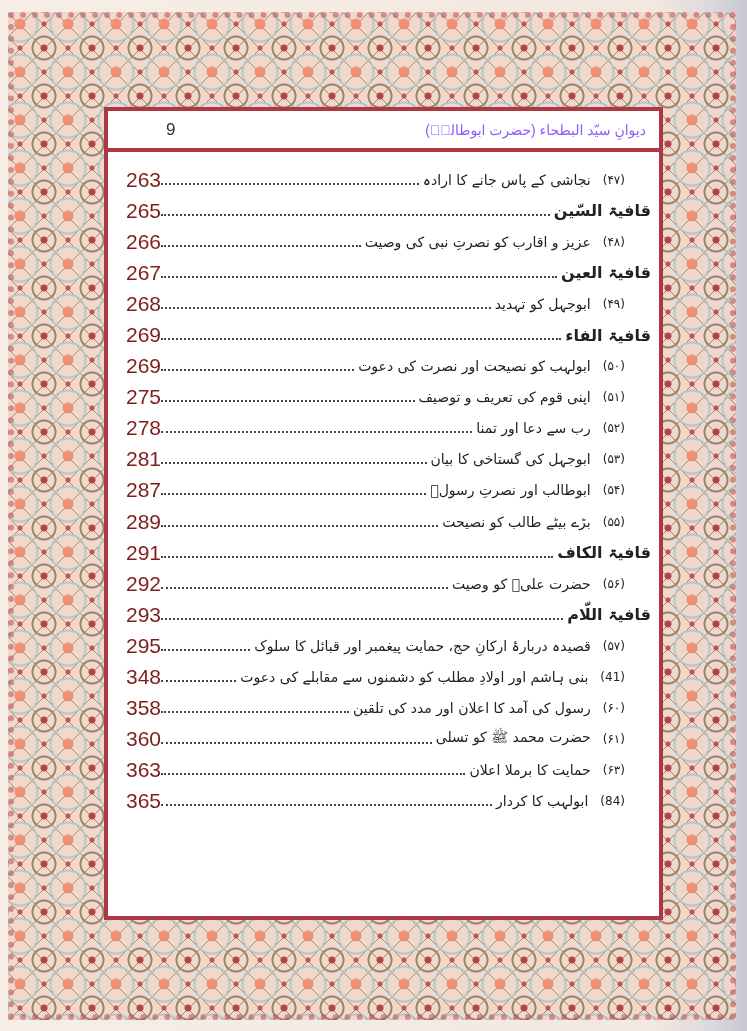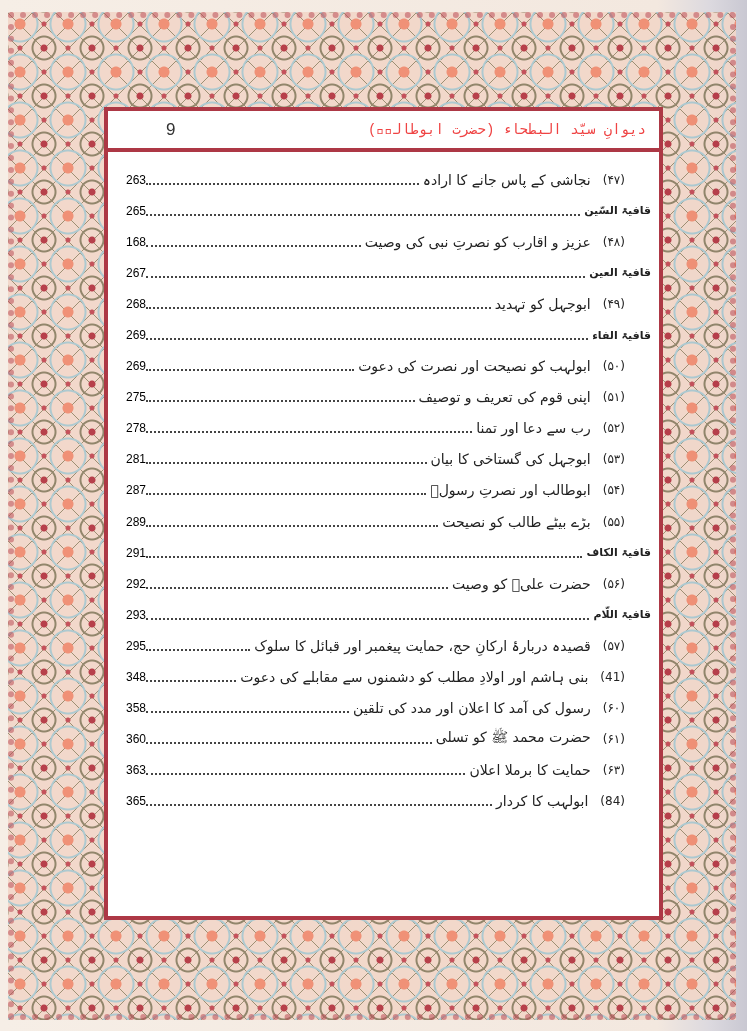--- a/index.html
+++ b/index.html
@@ -46,52 +46,52 @@
     border-bottom: 4px solid #ad3845;
     display: flex; align-items: center; justify-content: space-between;
     padding: 0 13px 0 58px;
     direction: ltr;
   }
   .page-num {
     font-family: "Liberation Sans", sans-serif;
     font-size: 17px; color: #333;
   }
   .book-title {
-    font-family: Liberation Mono, monospace;
-    font-size: 14px; color: #ef4444;
+    font-family: Liberation Sans, sans-serif;
+    font-size: 14px; color: #8b5cf6;
     direction: rtl;
   }
   .toc {
     padding: 12px 8px 0 18px;
   }
   .row {
     height: 31.1px;
     display: flex; align-items: center;
     direction: ltr;
   }
   .pg {
     font-family: "Liberation Sans", sans-serif;
-    font-size: 12px; color: #000000;
+    font-size: 21px; color: #7f1d1d;
     flex: 0 0 auto;
   }
   .dots {
     flex: 1 1 auto;
     border-bottom: 2px dotted #444;
     height: 1px;
     margin: 8px 4px 0 0;
     align-self: center;
   }
   .entry {
     flex: 0 0 auto;
     direction: rtl;
     display: flex; align-items: center; gap: 12px;
     color: #222;
   }
   .row.item .entry { padding-right: 26px; font-size: 14px; }
-  .row.heading .entry { padding-right: 0; font-size: 11px; font-weight: bold; }
+  .row.heading .entry { padding-right: 0; font-size: 16px; font-weight: bold; }
   .num { font-size: 12px; }
 </style>
 </head>
 <body>
 
 <div class="ornament"></div>
 
 <div class="frame">
   <div class="header">
     <span class="page-num">9</span>
@@ -108,21 +108,21 @@
         </span>
       </div>
       <div class="row heading">
         <span class="pg">265</span>
         <span class="dots"></span>
         <span class="entry">
           <span class="title">قافیۃ السّین</span>
         </span>
       </div>
       <div class="row item">
-        <span class="pg">168</span>
+        <span class="pg">266</span>
         <span class="dots"></span>
         <span class="entry">
           <span class="num">(۴۸)</span>
           <span class="title">عزیز و اقارب کو نصرتِ نبی کی وصیت</span>
         </span>
       </div>
       <div class="row heading">
         <span class="pg">267</span>
         <span class="dots"></span>
         <span class="entry">

